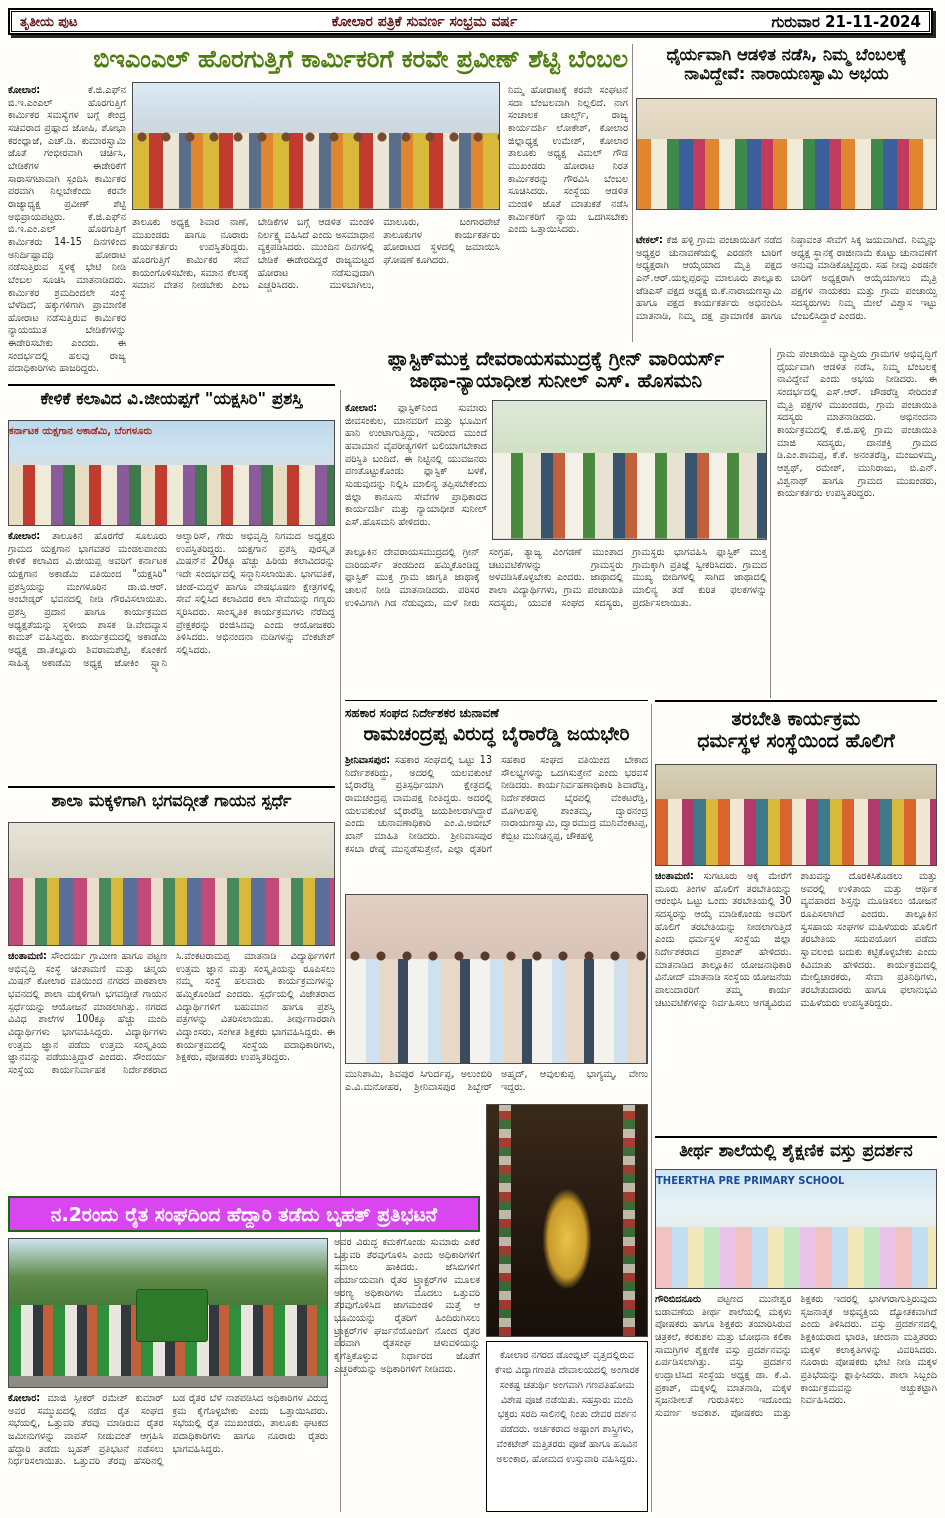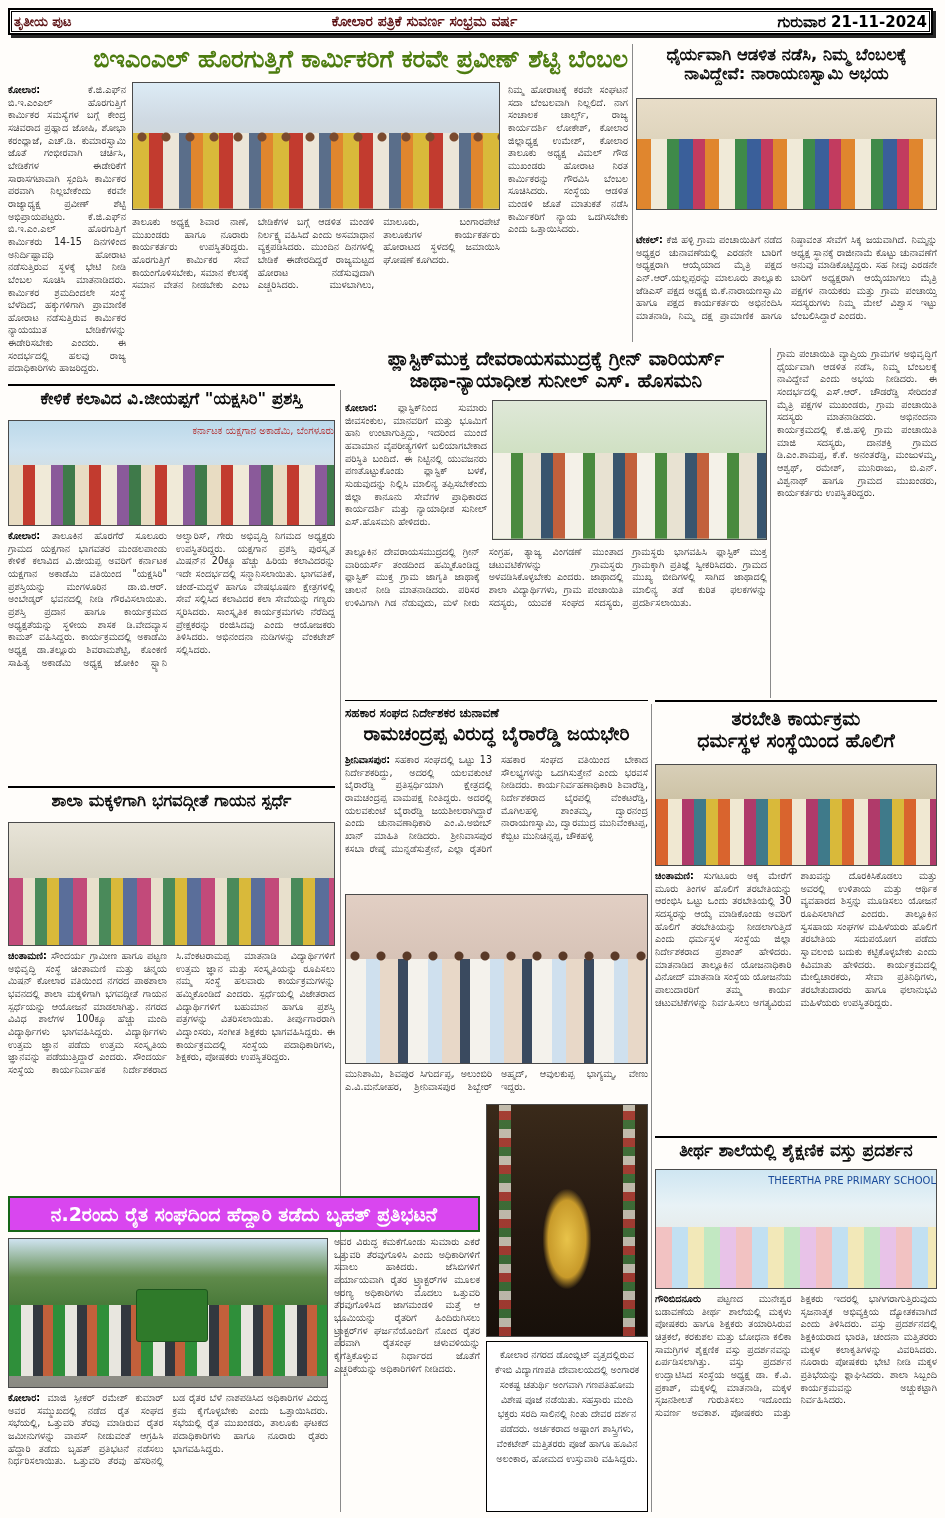--- a/index.html
+++ b/index.html
@@ -2,21 +2,21 @@
 <html><head>
 <meta charset="utf-8">
 <style>
   html,body{margin:0;padding:0;background:#e8e8e8;}
   .page{position:relative;width:945px;height:1518px;background:#fffdfa;margin:0 auto;
         font-family:"DejaVu Sans","Liberation Sans",sans-serif;color:#161616;overflow:hidden;}
   .abs{position:absolute;box-sizing:border-box;}
   
   .masthead{display:flex;align-items:center;justify-content:space-between;
     border:2px solid #000;box-shadow:3px 3px 0 rgba(0,0,0,.85), inset 0 0 0 1px #fff, inset 0 0 0 2px #000;
-    background:#fff;padding:2px 4px;}
+    background:#fff;padding:2px 10px;}
   .mh-side{font-weight:bold;font-size:13px;color:#5a1013;}
   .mh-center{font-weight:bold;font-size:14px;color:#5a1013;}
   .mh-date{font-weight:bold;font-size:15px;color:#000;}
   
   .hl{font-weight:bold;text-align:center;line-height:1.15;letter-spacing:0;}
   .hl-maroon{color:#4d7c0f;text-align:right;}
   .hl-black{color:#0d0d0d;}
   .kicker{font-weight:bold;text-align:left;color:#111;}
   .greenbar{background:#d946ef;border:2px solid #176617;color:#fff;font-weight:bold;
     text-align:center;display:flex;align-items:center;justify-content:center;}
@@ -24,21 +24,21 @@
   .bt{font-size:9.6px;line-height:1.32;text-align:justify;color:#232323;overflow:hidden;
       word-break:break-word;}
   .bt .dl{font-weight:bold;color:#000;}
   .cols2{column-count:2;column-gap:9px;}
   .cols3{column-count:3;column-gap:9px;}
   
   .vrule{background:#8a8a8a;width:1px;}
   .hrule{background:#000;}
   
   .ph{border:1px solid #4a4a4a;background-repeat:no-repeat;overflow:hidden;}
-  .ph .banner{position:absolute;left:0;right:0;text-align:right;font-weight:normal;overflow:hidden;white-space:nowrap;}
+  .ph .banner{position:absolute;left:0;right:0;text-align:left;font-weight:bold;overflow:hidden;white-space:nowrap;}
   .ph-beml{background-image:
       radial-gradient(circle 4px at 9px 7px,#7a4a2e 0 4px,rgba(0,0,0,0) 5px),
       repeating-linear-gradient(90deg,#d9b93a 0 16px,#c23b2f 16px 30px,#ece6d8 30px 46px,#5a6e8a 46px 58px,#e0862e 58px 70px),
       linear-gradient(180deg,#dcebf5 0%,#cfd9e2 30%,#cfd0bd 100%);
       background-size:24px 14px,100% 60%,100% 100%;
       background-position:0 42%,0 100%,0 0;
       background-repeat:repeat-x,no-repeat,no-repeat;}
   .ph-abhaya{background-image:
       repeating-linear-gradient(90deg,#e0862e 0 14px,#f0ead8 14px 30px,#3f8a4a 30px 42px,#3a5f9a 42px 56px,#c23b5f 56px 68px),
       linear-gradient(180deg,#e8ddc8 0%,#dcd2ba 45%,#cabfa6 100%);

